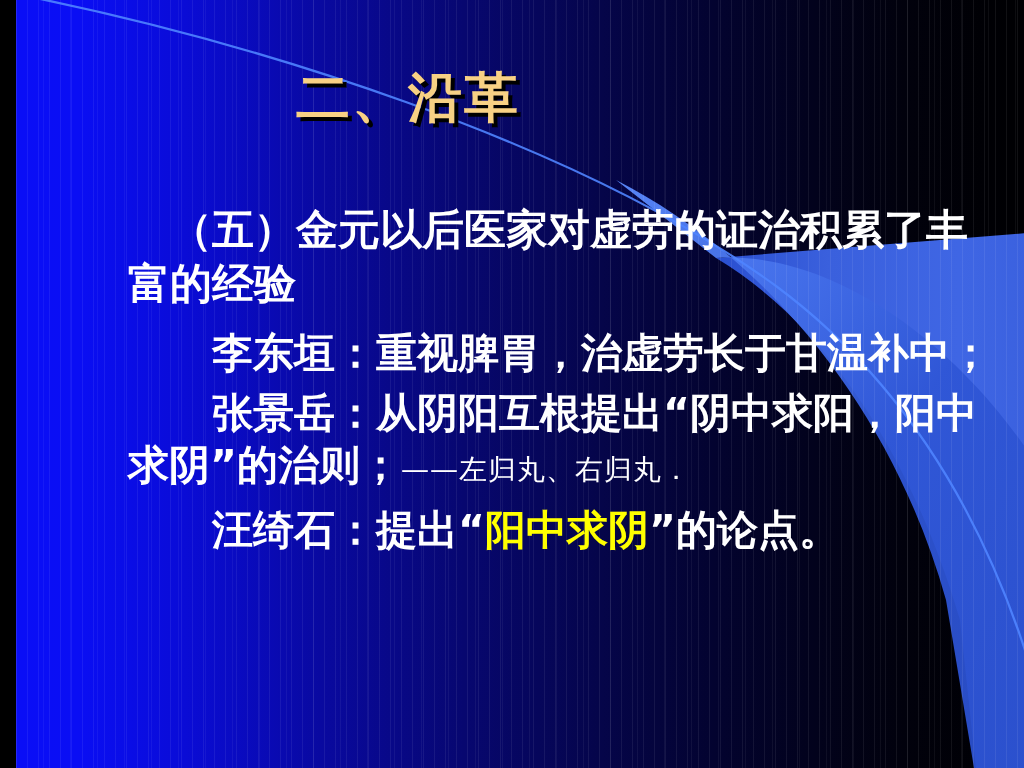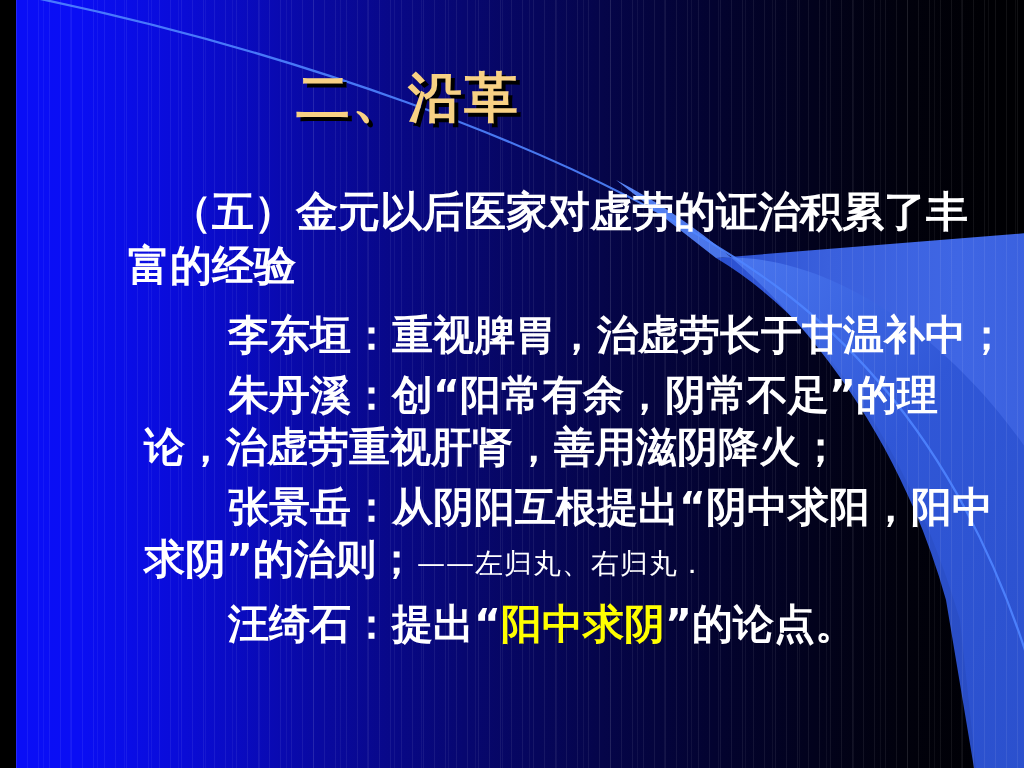--- a/index.html
+++ b/index.html
@@ -79,42 +79,41 @@
     letter-spacing: 2px;
     color: #f8d184;
     text-shadow: 4px 4px 0 #000000;
     padding-right: 240px;
     box-sizing: border-box;
   }
 
   .body-block {
     position: absolute;
     left: 112px;
-    top: 185px;
+    top: 203px;
     width: 880px;
   }
   .para {
     color: #ffffff;
     font-weight: bold;
     font-size: 41px;
     line-height: 52px;
     letter-spacing: 0px;
     margin: 0 0 4px 0;
     text-indent: 0;
   }
   .para.lead {
     font-size: 42px;
     line-height: 54px;
     text-indent: 42px;
     margin-bottom: 16px;
   }
   .para.indent {
     text-indent: 84px;
     margin-bottom: 8px;
-    padding-left: 16px;
   }
   .hl-yellow { color: #ffff00; }
   .thin {
     font-weight: normal;
     font-family: "DejaVu Serif", "Liberation Serif", serif;
     font-size: 28px;
     letter-spacing: 1px;
   }
 </style>
 </head>
@@ -160,21 +159,20 @@
   <div class="content">
 
     <div class="slide-title">二、沿革</div>
 
     <div class="body-block">
 
       <p class="para lead">（五）金元以后医家对虚劳的证治积累了丰富的经验</p>
 
       <p class="para indent">李东垣：重视脾胃，治虚劳长于甘温补中；</p>
 
-      <p class="para indent">朱丹溪：创“阳常有余，阴常不足”的理论，治虚劳重视肝肾，善用滋阴降火；</p>
 
       <p class="para indent"><span>张景岳：从阴阳互根提出“阴中求阳，阳中求阴”的治则；</span><span class="thin">——左归丸、右归丸．</span></p>
 
       <p class="para indent"><span>汪绮石：提出“</span><span class="hl-yellow">阳中求阴</span><span>”的论点。</span></p>
 
     </div>
   </div>
 </div>
 
 </body></html>

